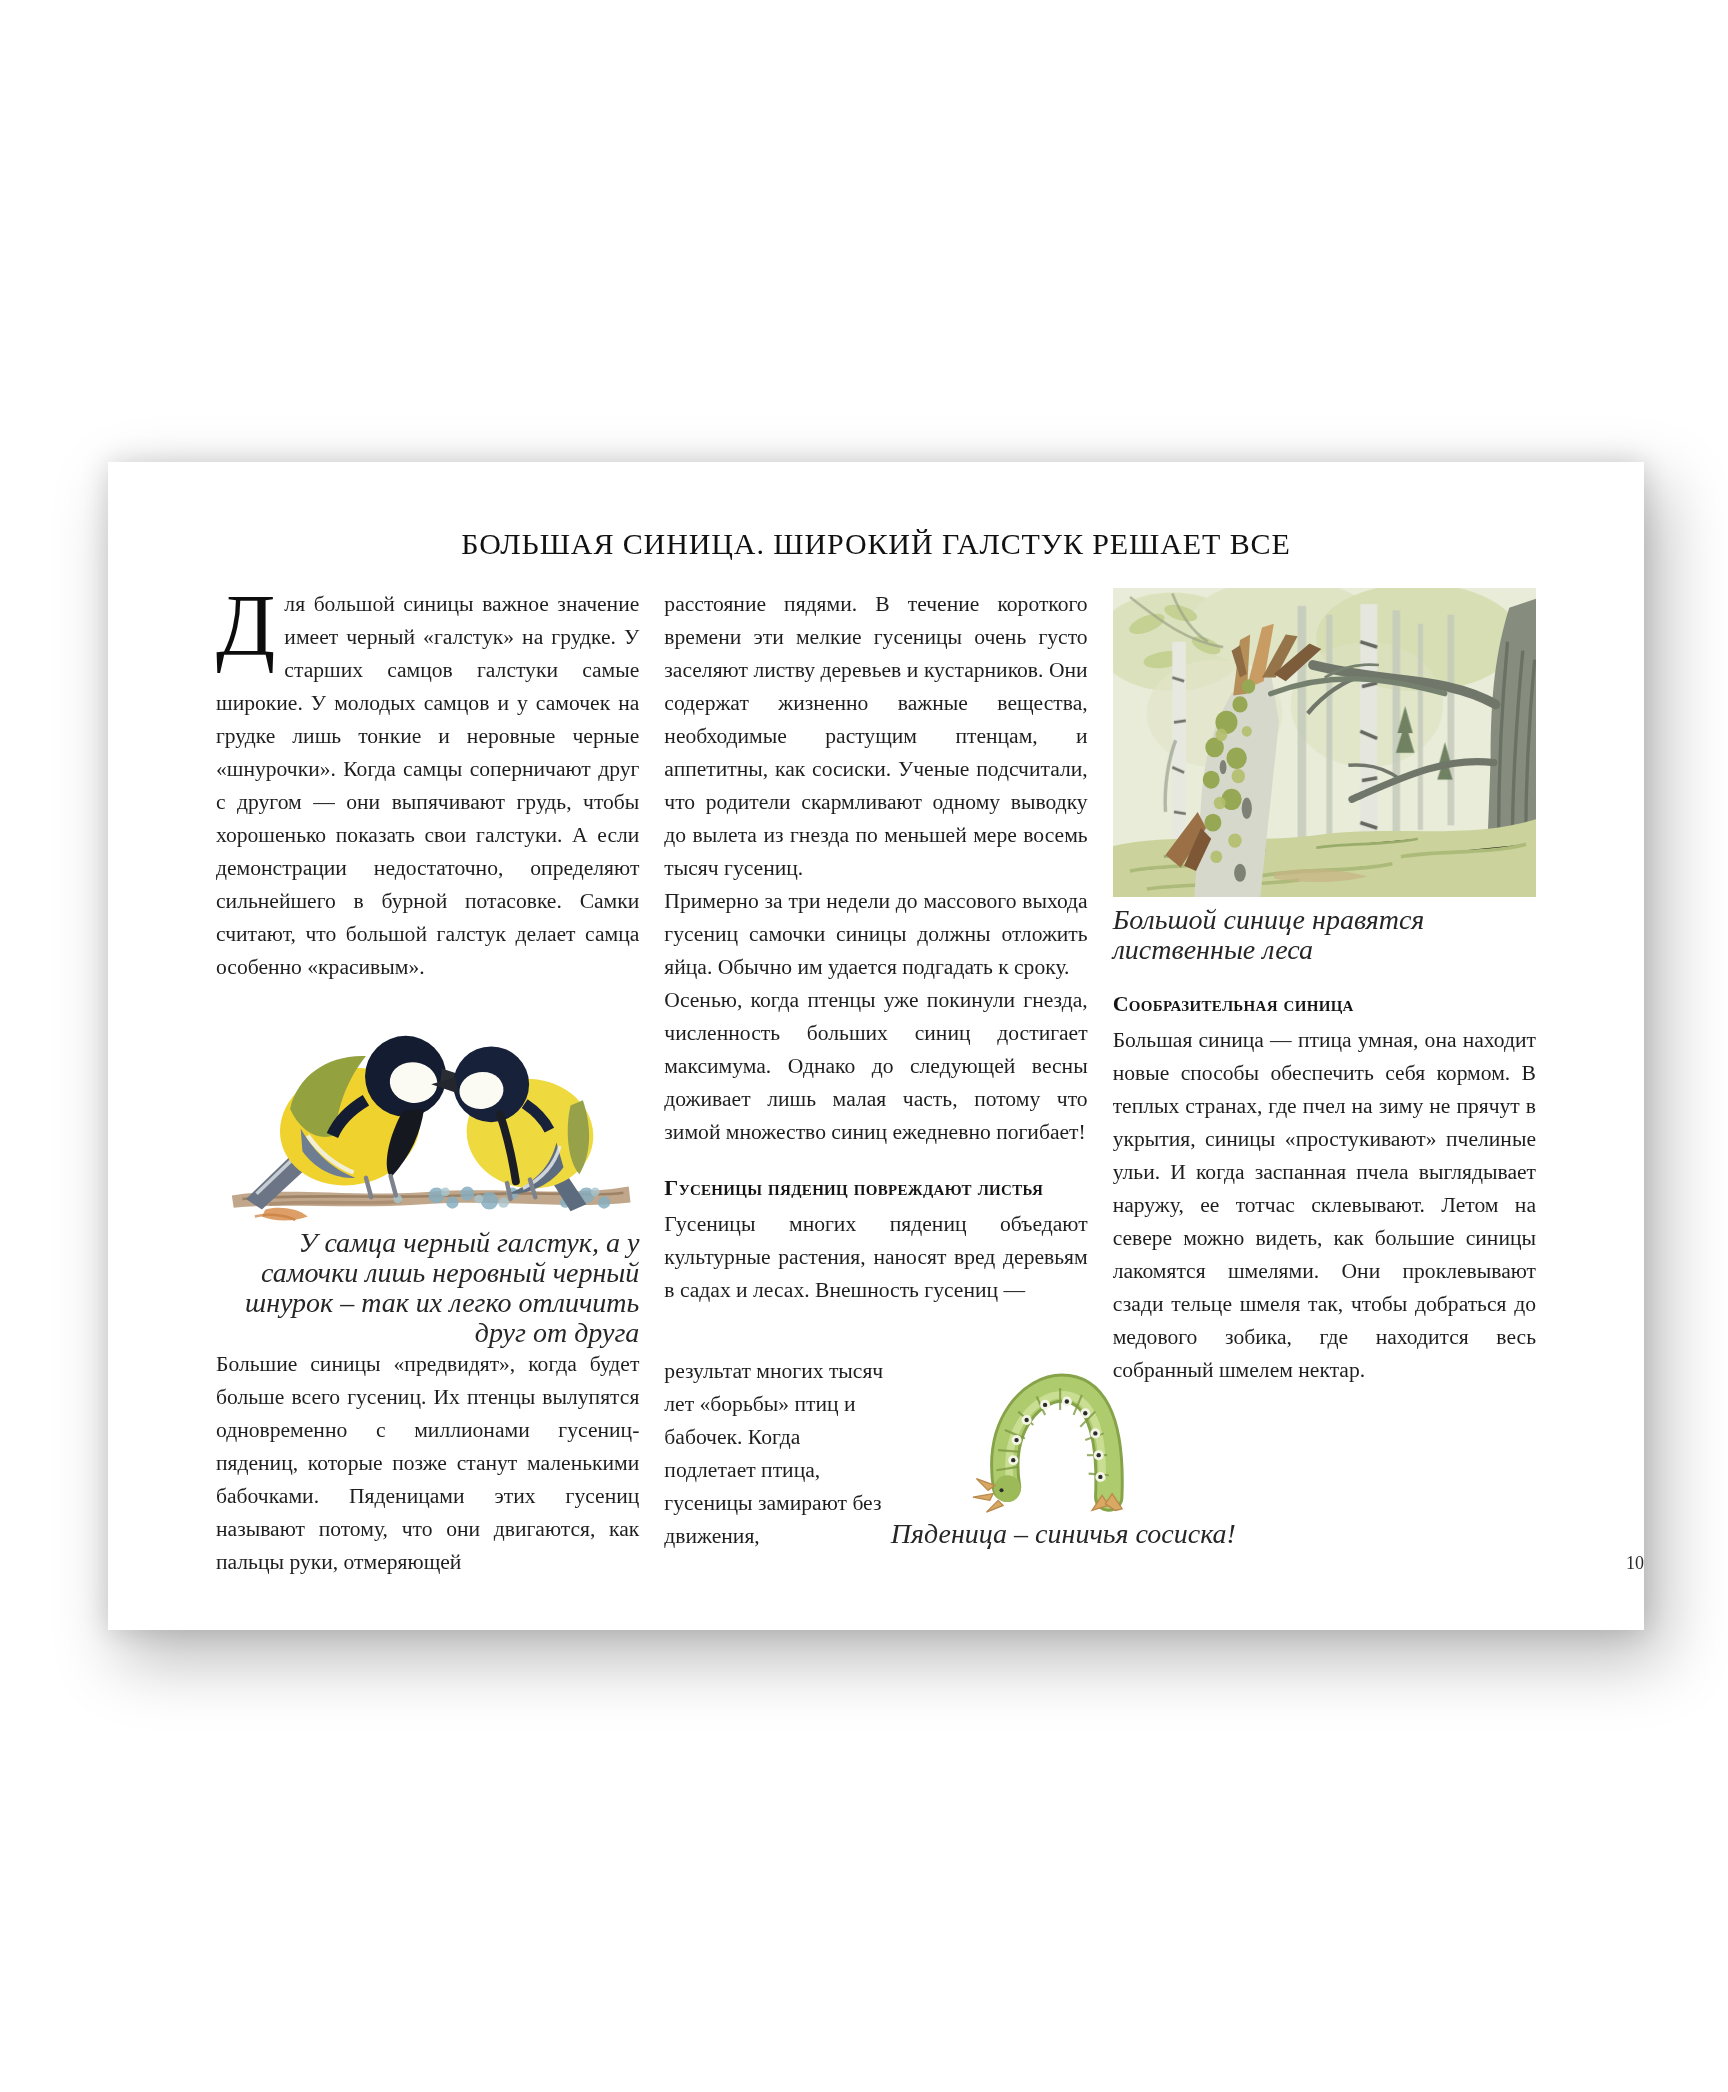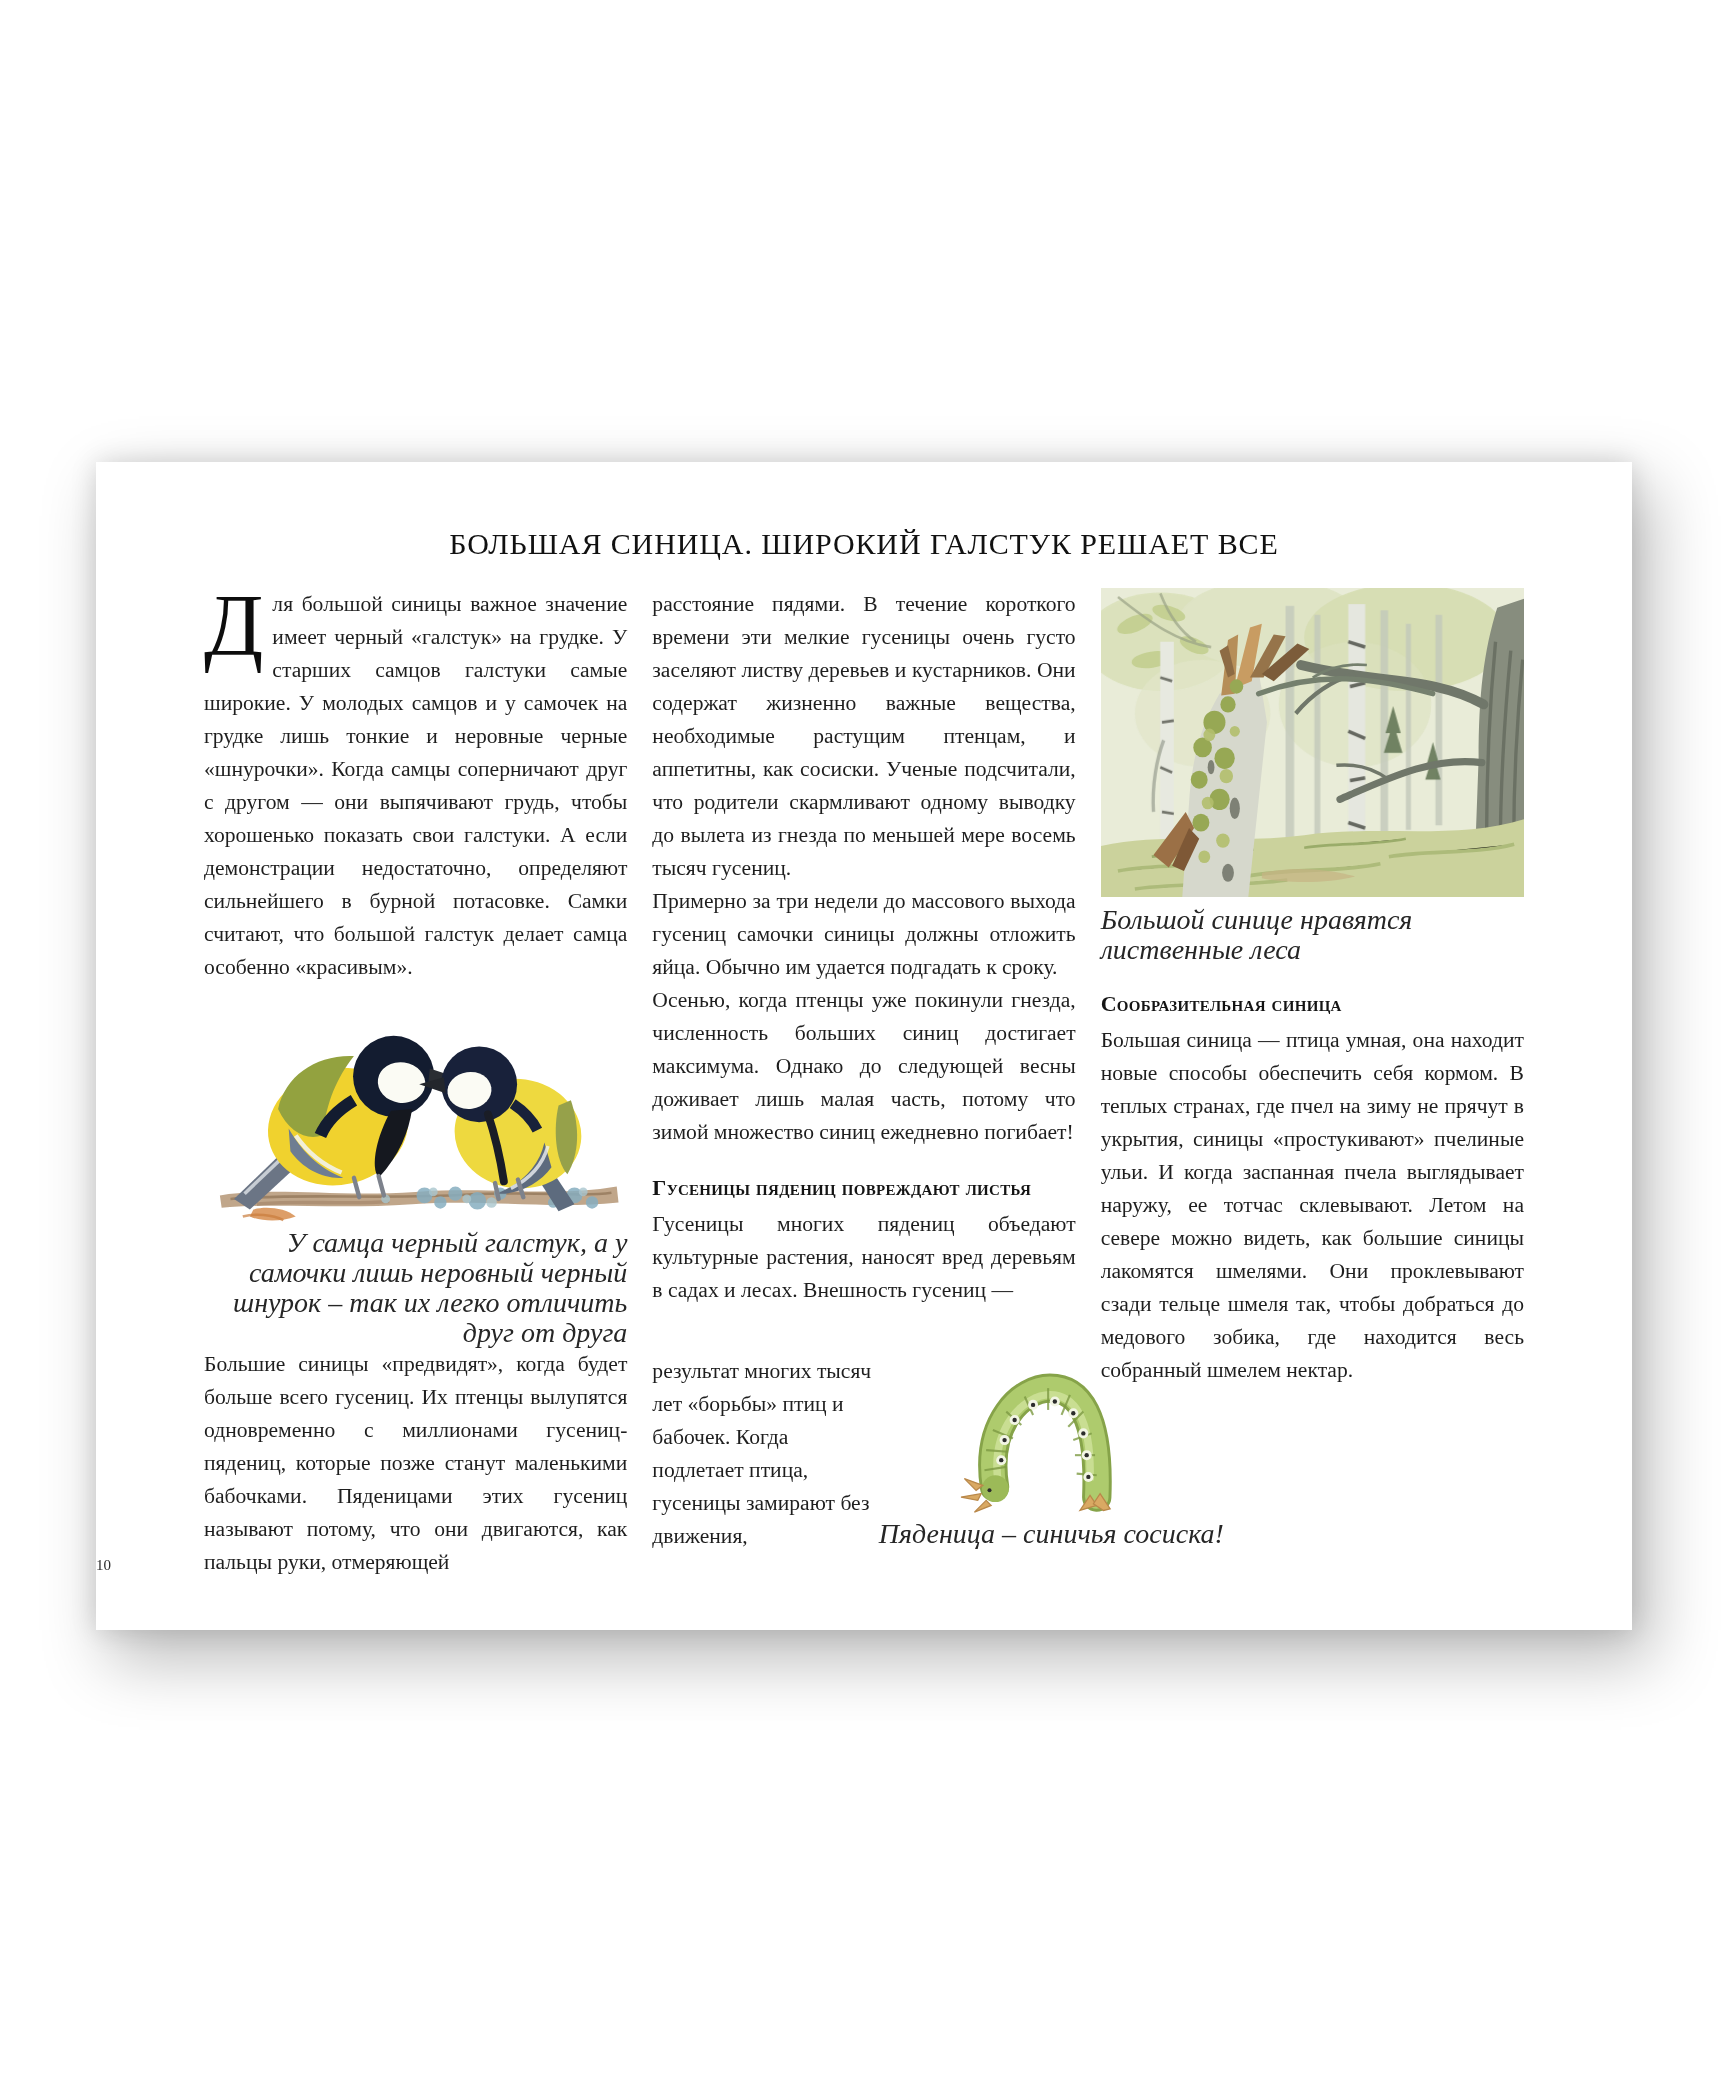--- a/index.html
+++ b/index.html
@@ -12,21 +12,21 @@
     color: #1e1e1e;
   }
   .stage {
     position: relative;
     width: 1728px;
     height: 2093px;
     overflow: hidden;
   }
   .sheet {
     position: absolute;
-    left: 96px;
+    left: 108px;
     top: 462px;
     width: 1536px;
     height: 1168px;
     background: #ffffff;
     box-shadow: 0 0 25px rgba(0,0,0,0.14), 16px 27px 63px 5.4px rgba(0,0,0,0.26);
     box-sizing: border-box;
     padding: 0 108px;
   }
   .page-title {
     margin-top: 65px;
@@ -98,22 +98,22 @@
     flex: 1 1 auto;
     padding-top: 7.2px;
   }
   .caterpillar-figure svg { display: block; width: 203px; height: 155px; margin: 0 auto; }
   .caterpillar-figure figcaption { text-align: left; margin-top: 1.8px; white-space: nowrap; }
   .page-number {
     position: absolute;
     left: 0;
     right: 0;
     bottom: 56px;
-    text-align: left;
-    font-size: 15px;
+    text-align: right;
+    font-size: 18px;
     color: #2a2a2a;
   }
 </style>
 </head>
 <body>
 
 <div class="stage">
   <div class="sheet">
 
     <h1 class="page-title">БОЛЬШАЯ СИНИЦА. ШИРОКИЙ ГАЛСТУК РЕШАЕТ ВСЕ</h1>

